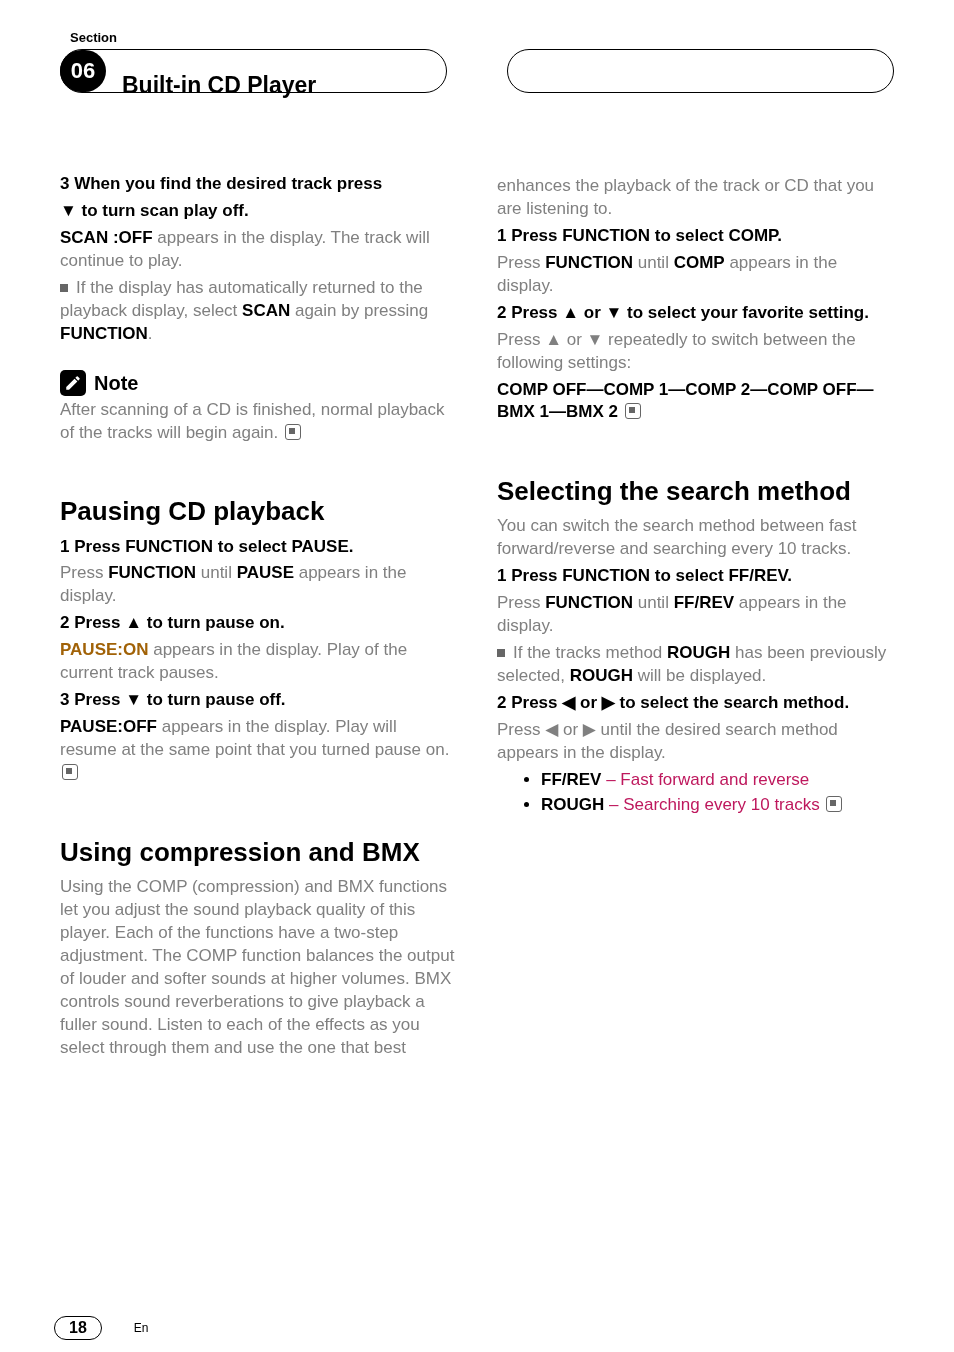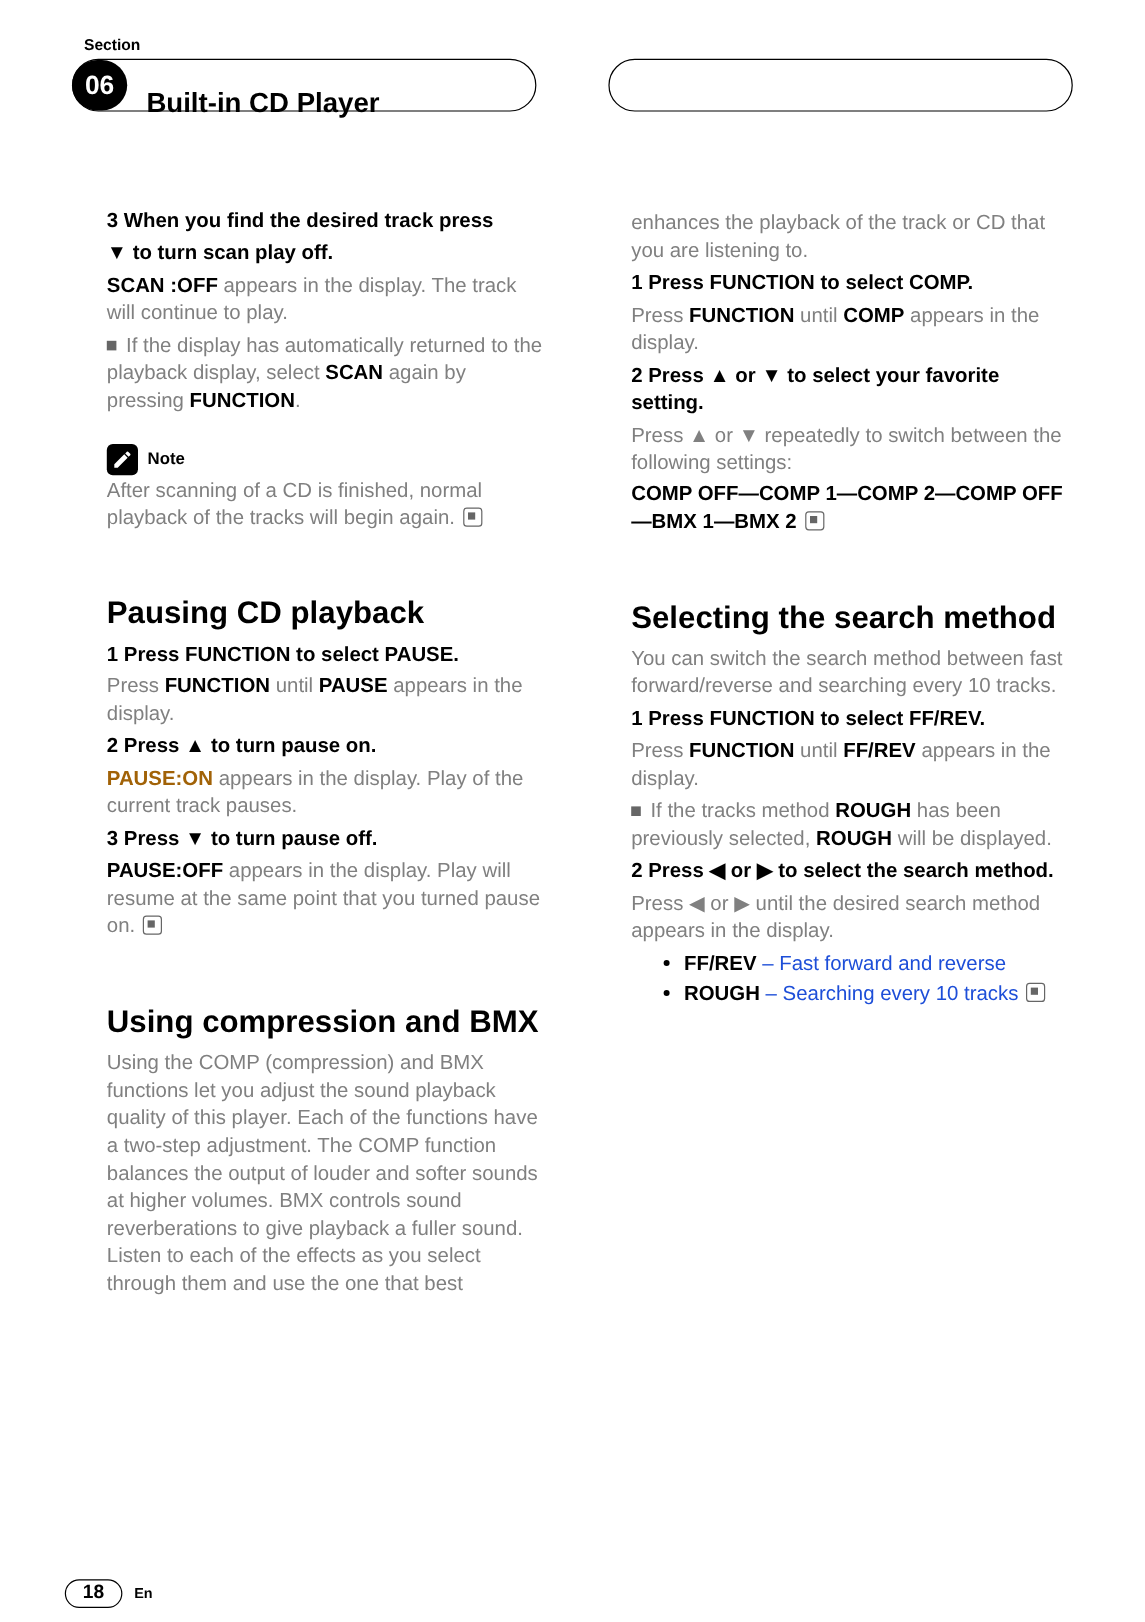--- a/index.html
+++ b/index.html
@@ -58,21 +58,20 @@
     margin-top: 28px;
   }
   .columns {
     display: flex;
     gap: 40px;
   }
   .col {
     flex: 1;
     font-size: 17px;
     line-height: 1.35;
-    margin-left: 29px;
   }
   .col p {
     margin: 0 0 4px 0;
   }
   .step-head {
     font-weight: bold;
     margin-top: 18px;
   }
   .gray {
     color: #808080;
@@ -95,21 +94,21 @@
   .note-icon {
     background: #000;
     border-radius: 5px;
     width: 26px;
     height: 26px;
     display: inline-flex;
     align-items: center;
     justify-content: center;
   }
   .note-icon svg { width: 18px; height: 18px; }
-  .note-label { font-weight: bold; font-size: 14px; }
+  .note-label { font-weight: bold; font-size: 20px; }
   .end-square {
     display: inline-block;
     width: 14px;
     height: 14px;
     border: 1.5px solid #666;
     border-radius: 3px;
     vertical-align: -2px;
     margin-left: 2px;
     position: relative;
   }
@@ -129,39 +128,40 @@
   }
   ul.methods {
     margin: 4px 0 0 0;
     padding-left: 44px;
   }
   ul.methods li {
     list-style: disc;
     color: #000;
     margin-bottom: 2px;
   }
-  ul.methods li span.gray { color:#1d4ed8; }
+  ul.methods li span.gray { color:#be185d; }
   .footer {
     position: absolute;
     bottom: 30px;
     left: 54px;
     display: flex;
     align-items: center;
     gap: 10px;
   }
   .page-num {
     border: 1.5px solid #000;
     border-radius: 14px;
     padding: 2px 14px;
     font-weight: bold;
     font-size: 16px;
   }
   .lang {
     font-size: 12px;
-    font-weight: bold;
+    font-weight: normal;
+    margin-left: 22px;
   }
 </style>
 </head>
 <body>
 
 <div class="page">
   <div class="section-label">Section</div>
   <div class="header-row">
     <div class="pill-left">
       <div class="section-badge">06</div>

